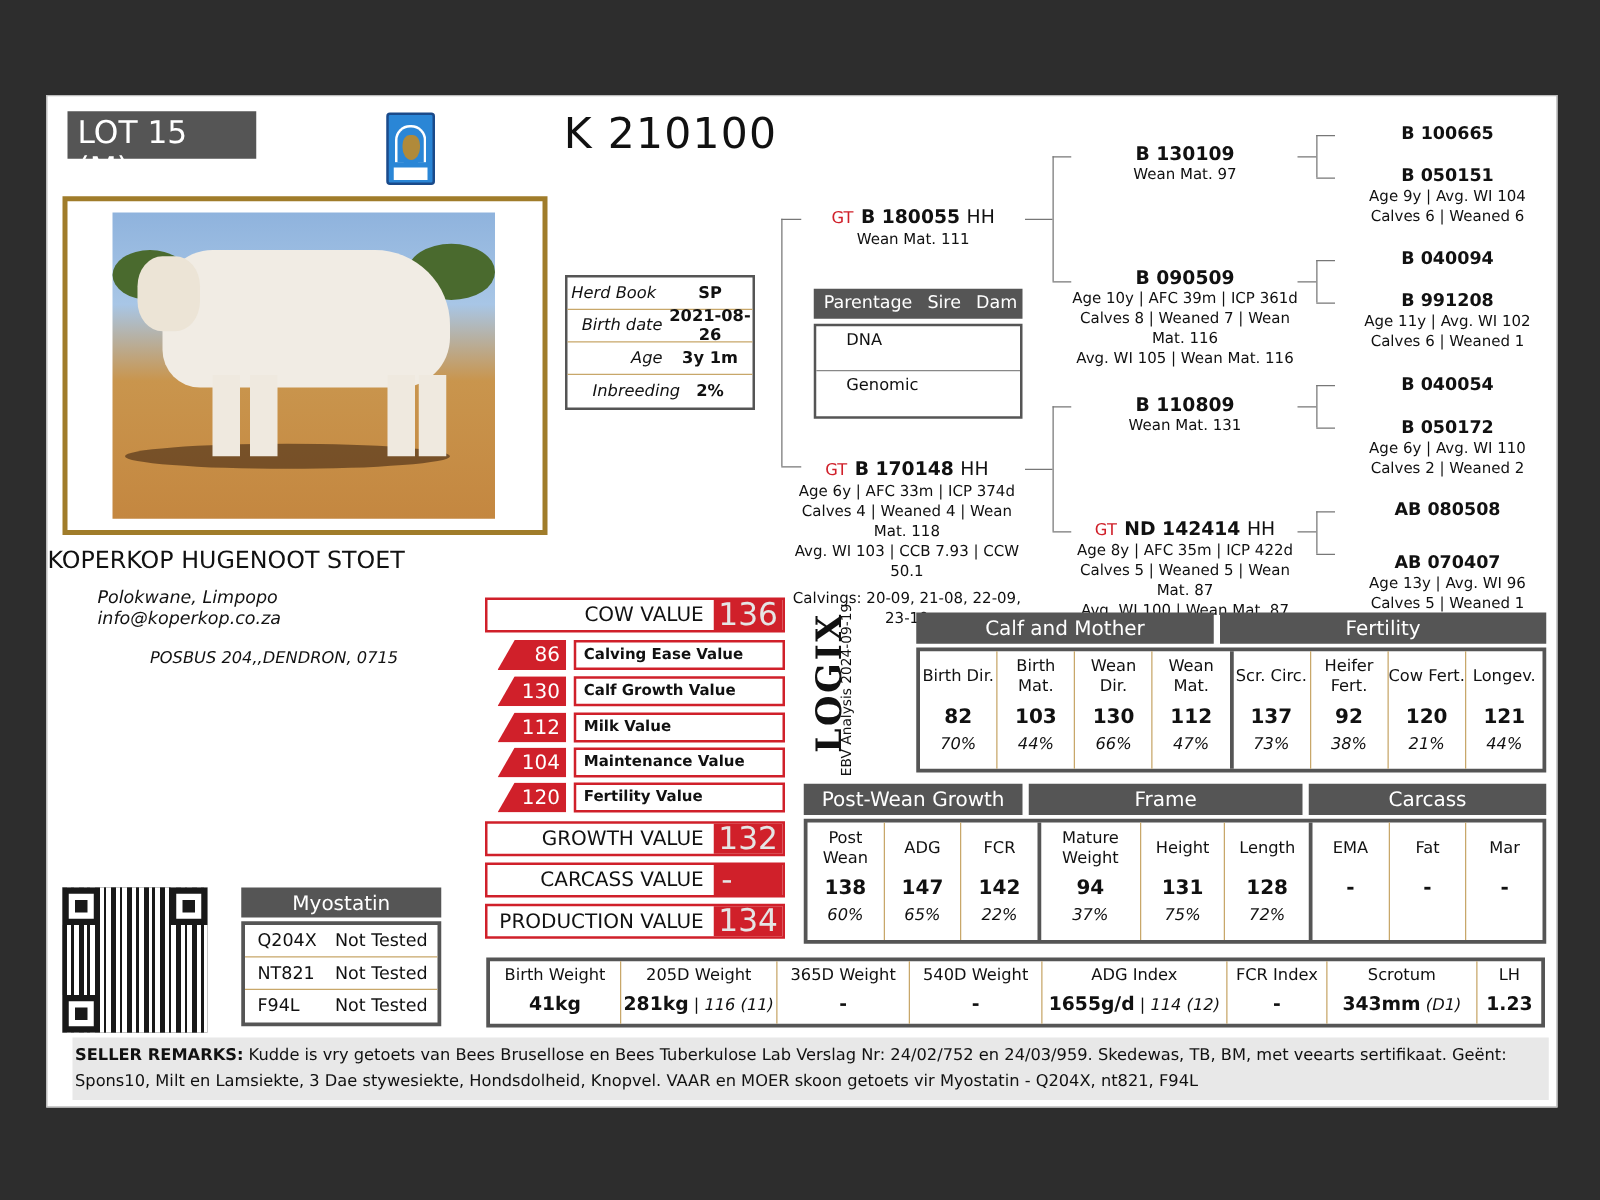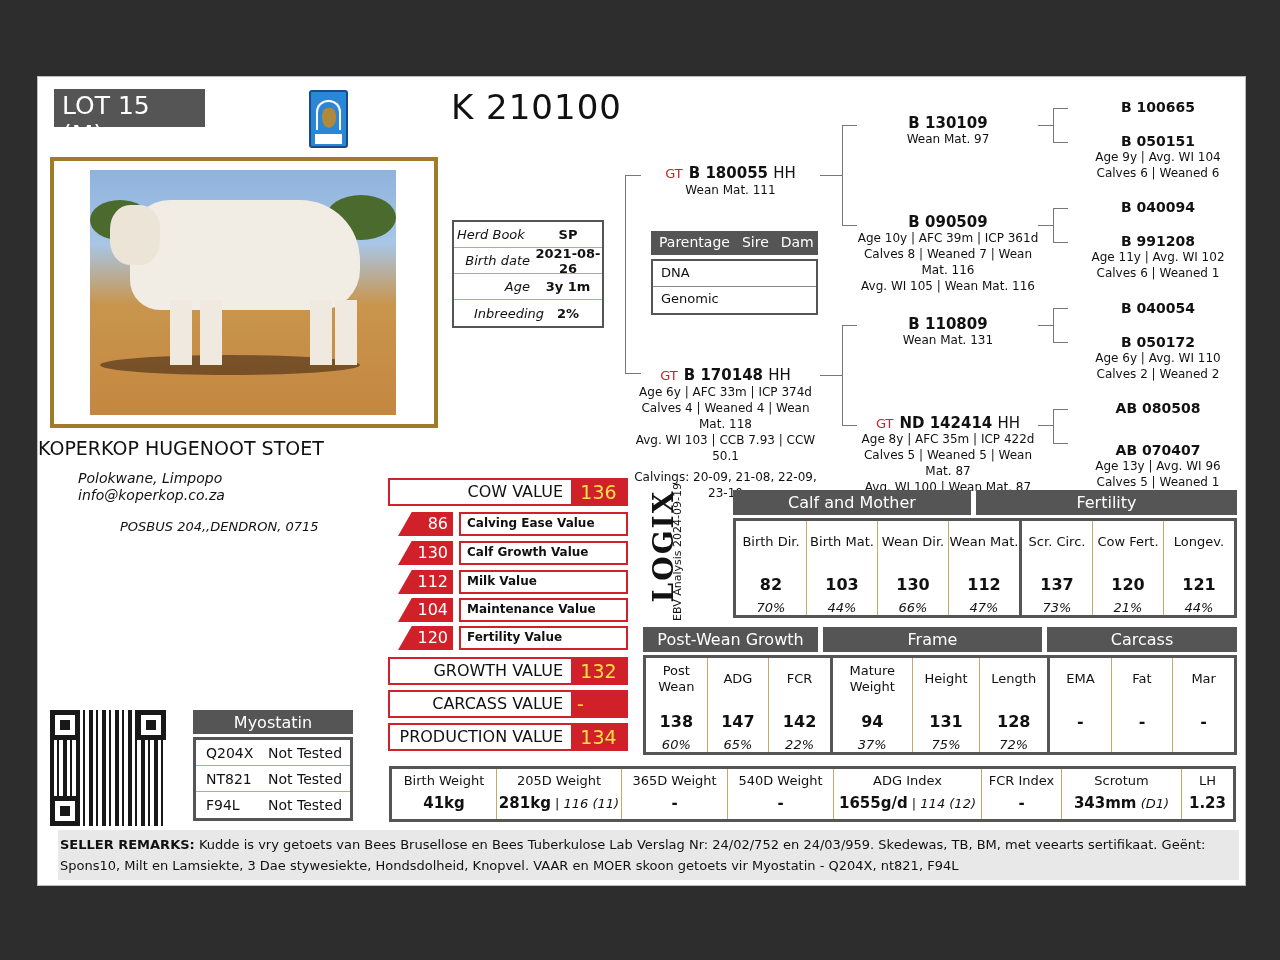--- a/index.html
+++ b/index.html
@@ -25,40 +25,40 @@
 .addr{left:82px;top:442px;font-size:13px;font-style:italic}
 .info{left:414px;top:143px;width:152px;border:2px solid #555}
 .info .row{display:flex;height:26px;border-bottom:1.5px solid #c8a76a;align-items:center;font-size:13px}
 .info .row:last-child{border-bottom:none}
 .info .lbl{font-style:italic;width:80px;text-align:right;padding-right:4px}
 .info .row:first-child .lbl{text-align:left;padding-left:3px}
 .info .row:last-child .lbl{text-align:left;padding-left:20px}
 .info .val{flex:1;text-align:center;font-weight:bold}
 .par-h{left:613px;top:154px;width:167px;height:24px;background:#555;color:#fff;font-size:14px;display:flex;gap:12px;padding:3px 8px}
 .par-t{left:613px;top:182px;width:167px;border:2px solid #555}
-.par-t div{height:26px;font-size:13px;padding:4px 8px;border-bottom:1px solid #888}
+.par-t div{height:36px;font-size:13px;padding:4px 24px;border-bottom:1px solid #888}
 .par-t div:last-child{border-bottom:none}
 .ped{font-size:12px;text-align:center;line-height:16px}
 .ped .id{font-size:15px;font-weight:bold}
 .ped .id span{font-weight:normal}
 .gt{display:inline-block;color:#d0202a;font-weight:bold;font-size:13px;margin-right:6px}
 .line{position:absolute;background:#777}
 .cv-row{left:350px;top:401px;width:240px;height:28px;border:2px solid #d0202a;display:flex}
 .cv-row .lab{flex:1;text-align:right;padding-right:8px;font-size:16px;line-height:24px}
-.cv-row .num{width:55px;background:#d0202a;color:#fde047;font-size:19px;line-height:24px;text-align:center}
+.cv-row .num{width:55px;background:#d0202a;color:#e5e5e5;font-size:25px;line-height:24px;text-align:center}
 .sub{left:360px;width:230px;height:26px;display:flex}
 .sub .num{width:55px;height:24px;background:#d0202a;color:#fff;font-size:16px;line-height:24px;text-align:right;padding-right:5px;clip-path:polygon(25% 0,100% 0,100% 100%,0 100%)}
 .sub .lab{margin-left:6px;flex:1;border:2px solid #d0202a;font-size:12px;font-weight:bold;padding:2px 6px;height:24px}
 .logix{left:606px;top:408px;width:40px;height:140px}
 .hdr{background:#555;color:#fff;font-size:16px;text-align:center;height:25px;line-height:25px}
 .grid{border:3px solid #555;display:flex;background:#fff}
 .grid .c{flex:1;text-align:center;border-right:1.5px solid #c8a76a;padding-top:4px}
 .grid .c:last-child{border-right:none}
 .grid .n{font-size:13px;line-height:16px;height:34px;display:flex;align-items:center;justify-content:center}
-.grid .v{font-size:16px;font-weight:bold;margin-top:16px;height:22px}
+.grid .v{font-size:16px;font-weight:bold;margin-top:4px;height:22px}
 .grid .p{font-size:13px;font-style:italic;margin-top:3px}
 .grid .sep{border-right:3px solid #555}
 .wt{left:351px;top:689px;width:847px;height:56px;border:3px solid #555;display:flex}
 .wt .c{text-align:center;border-right:1.5px solid #c8a76a;padding-top:4px}
 .wt .c:last-child{border-right:none}
 .wt .n{font-size:13px}
 .wt .v{font-size:15px;font-weight:bold;margin-top:6px}
 .wt .v i{font-weight:normal;font-size:13px}
 .qr{left:12px;top:633px;width:116px;height:116px;background:
 repeating-linear-gradient(90deg,#000 0 4px,#fff 4px 7px,#000 7px 9px,#fff 9px 13px),#000;opacity:.9}
@@ -294,20 +294,25 @@
         <div class="n">Wean Mat.</div>
         <div class="v">112</div>
         <div class="p">47%</div>
       </div>
     <div class="c">
         <div class="n">Scr. Circ.</div>
         <div class="v">137</div>
         <div class="p">73%</div>
       </div>
     <div class="c">
+        <div class="n">Heifer Fert.</div>
+        <div class="v">92</div>
+        <div class="p">38%</div>
+      </div>
+    <div class="c">
         <div class="n">Cow Fert.</div>
         <div class="v">120</div>
         <div class="p">21%</div>
       </div>
     <div class="c">
         <div class="n">Longev.</div>
         <div class="v">121</div>
         <div class="p">44%</div>
       </div>
   </div>

